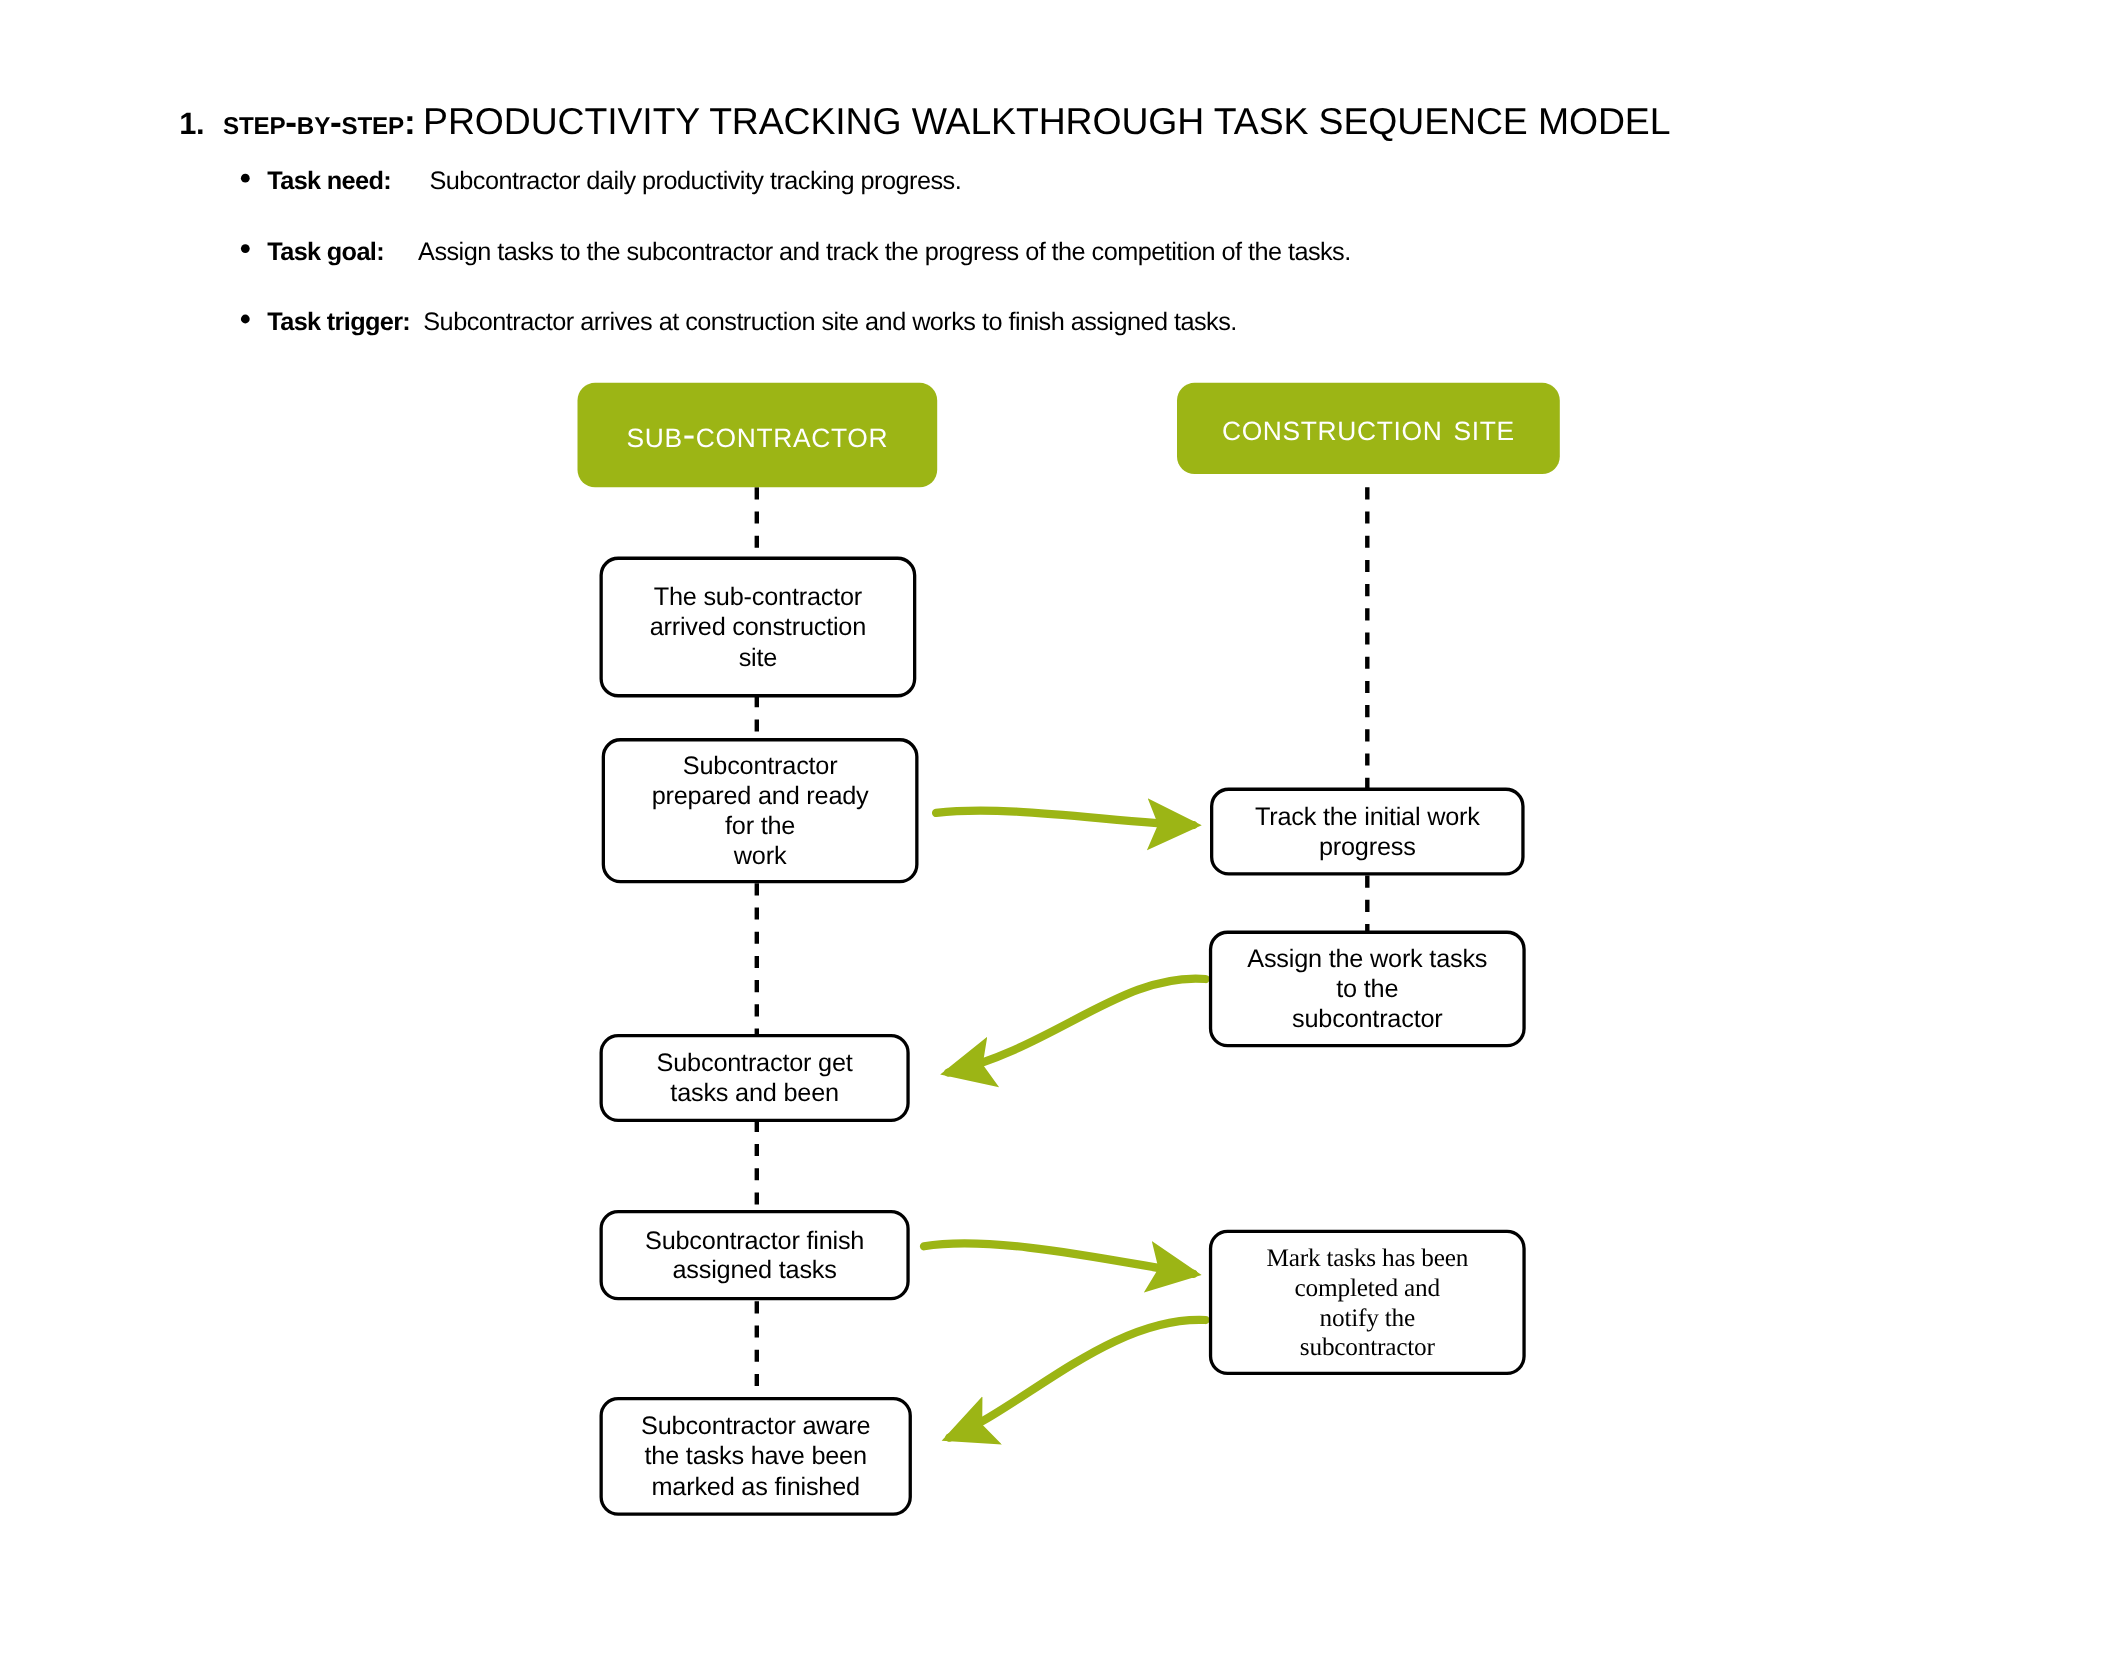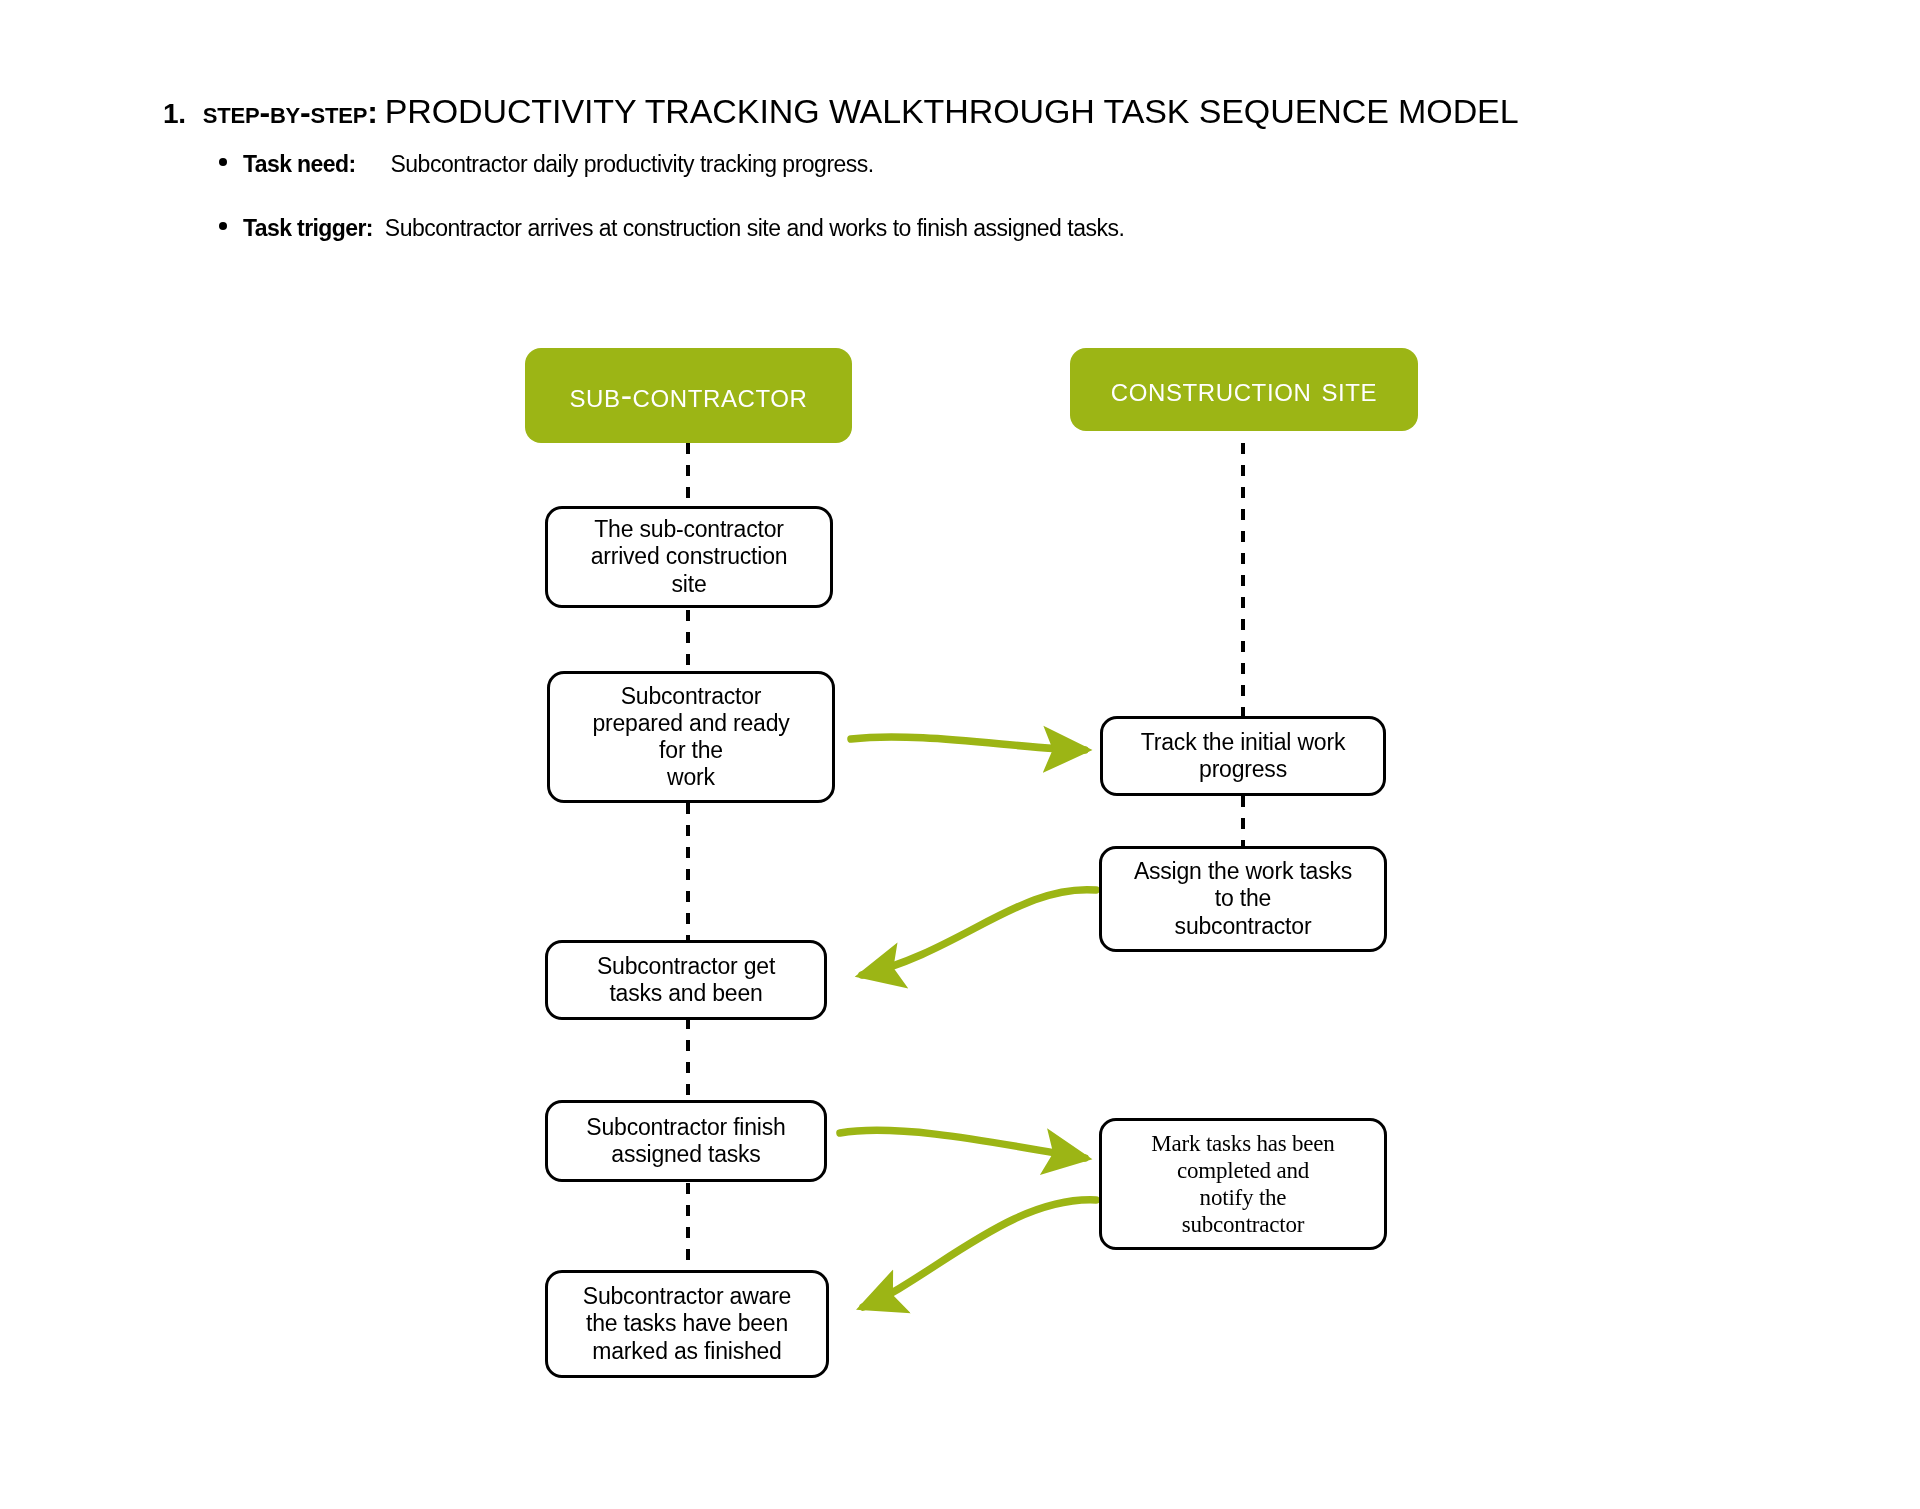--- a/index.html
+++ b/index.html
@@ -145,20 +145,26 @@
 
   <ul id="bullet-list">
     <li>
       <span class="bullet-dot"></span>
       <span class="bullet-label">Task need:</span>
       <span class="gap-a"></span>
       <span class="bullet-text">Subcontractor daily productivity tracking progress.</span>
     </li>
     <li>
       <span class="bullet-dot"></span>
+      <span class="bullet-label">Task goal:</span>
+      <span class="gap-b"></span>
+      <span class="bullet-text">Assign tasks to the subcontractor and track the progress of the competition of the tasks.</span>
+    </li>
+    <li>
+      <span class="bullet-dot"></span>
       <span class="bullet-label">Task trigger:</span>
       <span class="gap-c"></span>
       <span class="bullet-text">Subcontractor arrives at construction site and works to finish assigned tasks.</span>
     </li>
   </ul>
 </div>
 
 <svg id="diagram" viewBox="0 0 1920 1509" xmlns="http://www.w3.org/2000/svg">
   <defs>
     <marker id="greenhead" markerWidth="7" markerHeight="7" refX="5.6" refY="3.5" orient="auto" markerUnits="strokeWidth">
@@ -190,21 +196,21 @@
 <div id="diagram-nodes">
 
   <div class="lane-header" style="left:525px; top:348px; width:327px; height:95px;">
     <span>Sub-contractor</span>
   </div>
 
   <div class="lane-header" style="left:1070px; top:348px; width:348px; height:83px;">
     <span>Construction site</span>
   </div>
 
-  <div class="node" style="left:545px; top:506px; width:288px; height:102px;">
+  <div class="node" style="left:545px; top:506px; width:288px; height:128px;">
     <span>The sub-contractor
 arrived construction
 site</span>
   </div>
 
   <div class="node" style="left:547px; top:671px; width:288px; height:132px;">
     <span>Subcontractor
 prepared and ready
 for the
 work</span>

